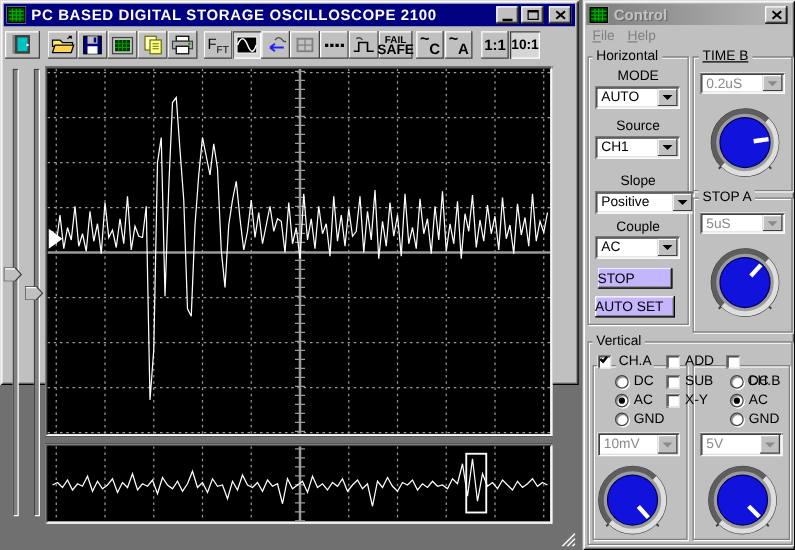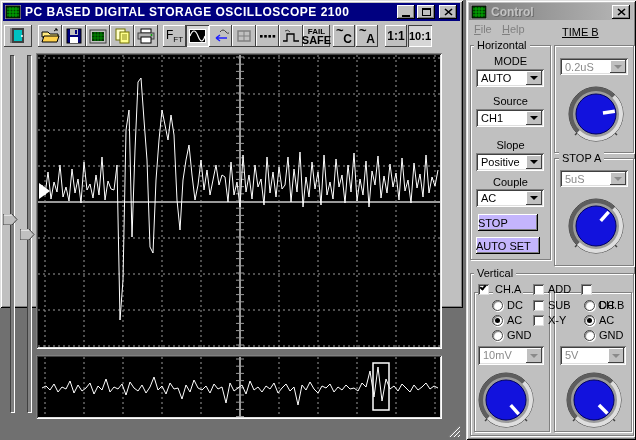--- a/index.html
+++ b/index.html
@@ -353,21 +353,21 @@
 
   <span class="flabel" style="left:4px;top:95px;width:81px;">Source</span>
   <div class="combo" style="left:10px;top:109px;width:68px;">
     <span class="ctext">CH1</span>
     <span class="cbtn">
         <span class="arrow-down"></span>
       </span>
   </div>
 
   <span class="flabel" style="left:4px;top:139px;width:81px;">Slope</span>
-  <div class="combo" style="left:10px;top:153px;width:68px;">
+  <div class="combo" style="left:10px;top:153px;width:80px;">
     <span class="ctext">Positive</span>
     <span class="cbtn">
         <span class="arrow-down"></span>
       </span>
   </div>
 
   <span class="flabel" style="left:4px;top:176px;width:81px;">Couple</span>
   <div class="combo" style="left:10px;top:189px;width:68px;">
     <span class="ctext">AC</span>
     <span class="cbtn">
@@ -376,21 +376,21 @@
   </div>
 
   <div class="pbtn" style="left:12px;top:214px;width:60px;height:17px;">
     <span>STOP</span>
   </div>
   <div class="pbtn" style="left:10px;top:237px;width:64px;height:17px;">
     <span>AUTO SET</span>
   </div>
 
   <div class="gbox" style="left:88px;top:45px;width:80px;height:108px;"></div>
-  <span class="glabel" style="left:93px;top:26px;text-decoration:underline;">TIME B</span>
+  <span class="glabel" style="left:93px;top:39px;text-decoration:underline;">TIME B</span>
   <div class="combo disabled" style="left:94px;top:58px;width:68px;height:17px;">
     <span class="ctext">0.2uS</span>
     <span class="cbtn">
         <span class="arrow-down"></span>
       </span>
   </div>
   <div class="knob" style="left:100px;top:84px;">
     <svg width="60" height="60" viewBox="0 0 60 60">
         <line x1="9" y1="51" x2="15" y2="45" stroke="#404040" stroke-width="1.5"></line>
         <line x1="51" y1="51" x2="45" y2="45" stroke="#404040" stroke-width="1.5"></line>

